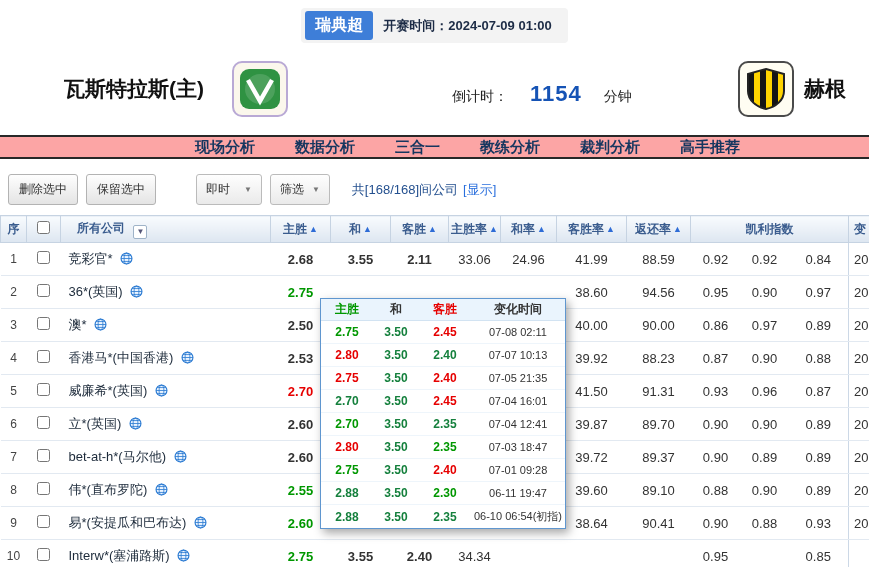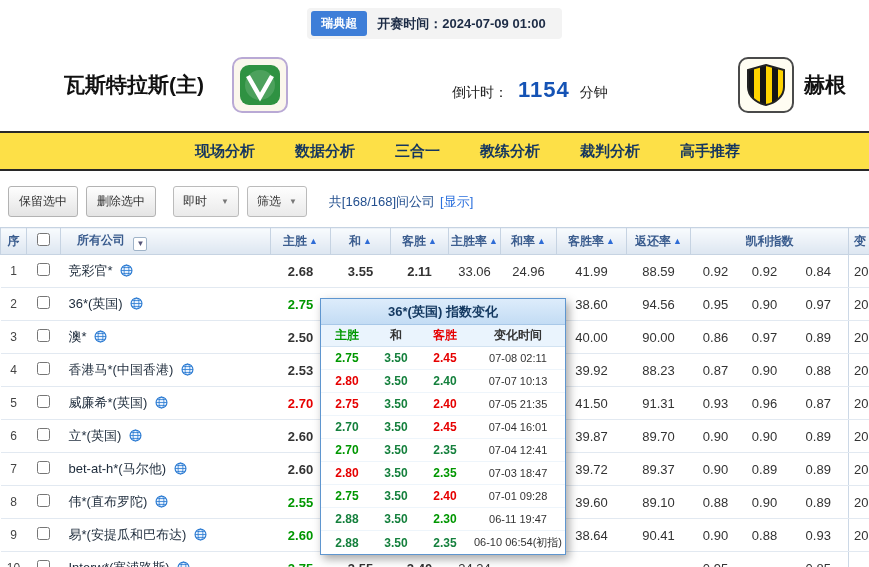--- a/index.html
+++ b/index.html
@@ -3,51 +3,51 @@
 <meta charset="utf-8">
 <style>
   * { margin:0; padding:0; box-sizing:border-box; }
   html,body { width:869px; height:567px; overflow:hidden; background:#fff;
     font-family:"Liberation Sans","DejaVu Sans",sans-serif; }
   .page { position:relative; width:869px; height:567px; overflow:hidden; background:#fff; }
 
   
   .top-pill { display:flex; align-items:center; gap:10px; width:fit-content;
     margin:8px auto 0; background:#f3f3f3; border-radius:4px; padding:3px 16px 3px 4px; }
-  .league-tag { background:var(--tag_blue,#3e7ed8); color:#fff; font-size:12px; font-weight:bold;
+  .league-tag { background:var(--tag_blue,#3e7ed8); color:#fff; font-size:16px; font-weight:bold;
     padding:4px 10px; border-radius:3px; }
   .kickoff { font-size:13px; font-weight:bold; color:#1c2b45; }
 
   .teams-row { position:relative; height:92px; }
   .team-name { position:absolute; font-size:21px; font-weight:bold; color:#111; top:32px; white-space:nowrap; }
   .home-name { left:64px; }
   .away-name { left:804px; }
   .logo-box { position:absolute; top:18px; width:56px; height:56px; border-radius:10px;
     display:flex; align-items:center; justify-content:center; background:#fbf7ec; }
   .home-logo { left:232px; border:2px solid #b9a9d5; }
   .away-logo { left:738px; border:2px solid #4a4a4a; background:#fffdf2; }
-  .countdown { position:absolute; left:452px; top:38px; display:flex; align-items:baseline; gap:10px;
+  .countdown { position:absolute; left:452px; top:38px; display:flex; align-items:baseline; gap:22px;
     font-size:14px; color:#222; }
   .count-num { font-size:22px; font-weight:bold; color:var(--accent,#1553b5); letter-spacing:1px; }
 
   
-  .nav { height:40px; border-top:2px solid #282828; border-bottom:2px solid #282828;
-    display:flex; align-items:center; gap:40px; padding-left:195px; background:#fde047; }
+  .nav { height:24px; border-top:2px solid #282828; border-bottom:2px solid #282828;
+    display:flex; align-items:center; gap:40px; padding-left:195px; background:#fca5a5; }
   .tab { font-size:15px; font-weight:bold; color:#15365f; cursor:pointer; white-space:nowrap; text-decoration:none; }
   .tab.active { background:linear-gradient(#f2681e,var(--active_tab,#dd3c04)); color:#fff;
     padding:6px 15px; border-radius:16px; }
 
   
   .toolbar { display:flex; align-items:center; margin:15px 0 10px; padding-left:8px; font-size:12px; }
   .btn { background:linear-gradient(#fefefe,#e4e4e4); border:1px solid #b3b3b3; border-radius:3px;
     padding:6px 10px; color:#333; font-size:12px; cursor:pointer; }
   .btn + .btn { margin-left:8px; }
   .dropdown { background:linear-gradient(#fefefe,#eaeaea); border:1px solid #bbb; border-radius:3px;
     padding:6px 9px; color:#333; display:flex; align-items:center; gap:14px; cursor:pointer; }
-  .dd-instant { margin-left:17px; }
+  .dd-instant { margin-left:40px; }
   .dd-filter { margin-left:8px; gap:8px; }
   .caret { font-size:8px; color:#777; }
   .company-count { margin-left:22px; font-size:13px; color:#24508f; }
   .show-link { color:#2a6fdd; margin-left:5px; font-size:13px; text-decoration:none; cursor:pointer; }
 
   
   .odds-table { border-collapse:collapse; table-layout:fixed; width:900px; margin-top:4px; font-size:13px; }
   .odds-table th { height:27px; background:linear-gradient(#f8fbfe,#dde6f1);
     border:1px solid #c6d3e2; font-size:12px; color:#3a5c8e; font-weight:bold; text-align:center; white-space:nowrap; }
   .odds-table td { height:33px; border-bottom:1px solid #e2e9f1; text-align:center; color:#333; white-space:nowrap; }
@@ -129,22 +129,22 @@
   <div class="nav">
       <a class="tab">现场分析</a>
       <a class="tab">数据分析</a>
       <a class="tab">三合一</a>
       <a class="tab">教练分析</a>
       <a class="tab">裁判分析</a>
       <a class="tab">高手推荐</a>
     </div>
 
   <div class="toolbar">
+    <button class="btn">删除选中</button>
     <button class="btn">保留选中</button>
-    <button class="btn">删除选中</button>
     <div class="dropdown dd-instant">
       <span>即时</span>
       <span class="caret">▼</span>
     </div>
     <div class="dropdown dd-filter">
       <span>筛选</span>
       <span class="caret">▼</span>
     </div>
     <span class="company-count">共[168/168]间公司</span>
     <a class="show-link">[显示]</a>
@@ -443,21 +443,20 @@
     <td class="rate"></td>
     <td class="kelly">0.95</td>
     <td class="kelly"></td>
     <td class="kelly">0.85</td>
     <td class="change"></td>
   </tr>
 </tbody>
   </table>
 
   <div class="popup">
-    <div class="popup-title">36*(英国) 指数变化</div>
     <div class="popup-head">
       <span class="h-home">主胜</span>
       <span>和</span>
       <span class="h-away">客胜</span>
       <span>变化时间</span>
     </div>
     <div>
   <div class="popup-row">
     <span class="o c-down">2.75</span>
     <span class="o">3.50</span>

